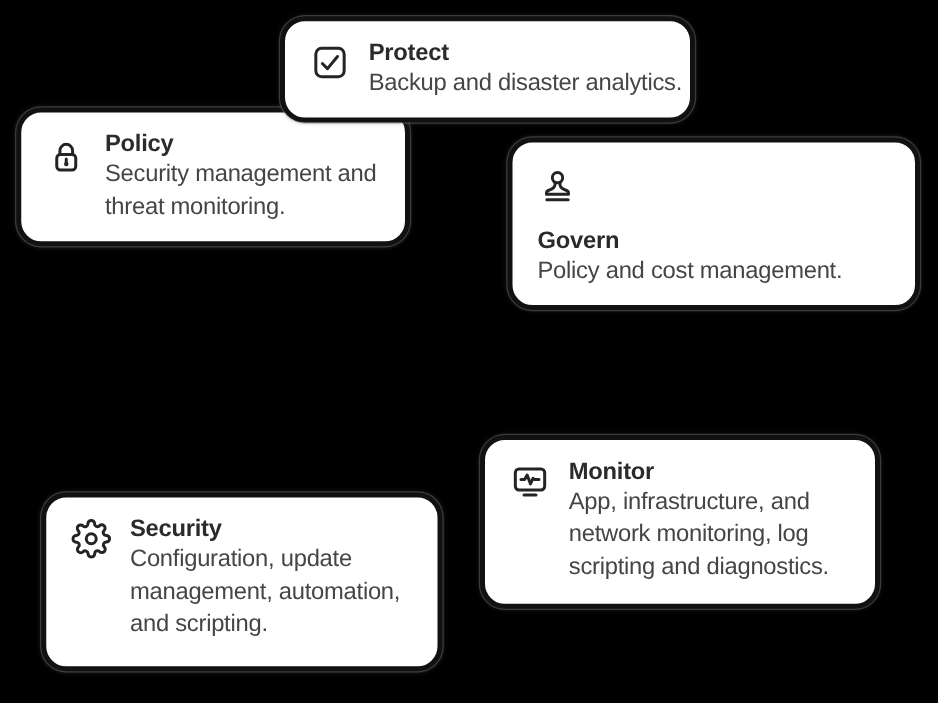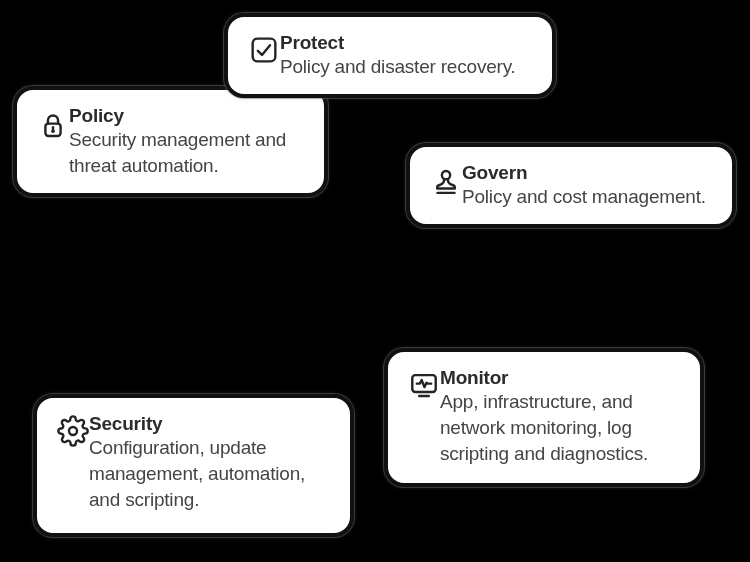--- a/index.html
+++ b/index.html
@@ -11,20 +11,21 @@
   }
   .card {
     position:absolute;
     box-sizing:border-box;
     background: var(--card-bg, #fff);
     border: 4px solid var(--card-border, #111);
     border-radius: 20px;
     box-shadow: 0 0 0 1px rgba(110,110,110,.45), 0 0 4px rgba(120,120,120,.35);
     display:flex;
     align-items:flex-start;
+    gap:15px;
     padding:14px 14px 14px 20px;
   }
   .card .icon {
     flex:0 0 auto;
     width:32px; height:32px;
     margin-top:3px;
     color: var(--icon-stroke, #242424);
   }
   .card .icon svg { width:32px; height:32px; display:block; }
   .card .icon svg * { stroke: currentColor; fill:none; stroke-width:1.8; stroke-linecap:round; stroke-linejoin:round; }
@@ -38,55 +39,55 @@
   .desc {
     font-size:19px; font-weight:400; line-height:1.36;
     color: var(--description-text, #454545);
     letter-spacing:-.2px;
   }
   .desc.nowrap { white-space:nowrap; }
 
   
   .card-protect   { left:224px; top:13px;  width:332px; min-height:84px;  z-index:3; }
   .card-secure    { left:13px;  top:86px;  width:315px; min-height:108px; z-index:2; }
-  .card-govern    { left:406px; top:143px; width:330px; min-height:80px;  z-index:2; }
+  .card-govern    { left:406px; top:110px; width:330px; min-height:80px;  z-index:2;flex-direction:column; }
   .card-monitor   { left:384px; top:348px; width:320px; min-height:139px; z-index:2; }
   .card-configure { left:33px;  top:394px; width:321px; min-height:143px; z-index:2; }
   .card-govern .icon, .card-secure .icon { margin-top:6px; }
 </style>
 </head>
 <body>
 
 <div class="canvas">
 
   <div class="card card-protect">
     <span class="icon">
       <svg viewBox="0 0 24 24" aria-hidden="true">
         <rect x="3.5" y="3.5" width="17" height="17" rx="3.5"></rect>
         <path d="M7.4 12.6l3.1 3.1 6-7.3" stroke-width="2"></path>
       </svg>
     </span>
     <span class="txt">
       <span class="title">Protect</span>
-      <span class="desc nowrap">Policy and disaster recovery.</span>
+      <span class="desc nowrap">Backup and disaster analytics.</span>
     </span>
   </div>
 
   <div class="card card-secure">
     <span class="icon">
       <svg viewBox="0 0 24 24" aria-hidden="true">
         <path d="M8.2 10.2V7.9a3.8 3.8 0 0 1 7.6 0v2.3"></path>
         <rect x="6.3" y="10.2" width="11.4" height="9.3" rx="2.2"></rect>
         <line x1="12" y1="12.9" x2="12" y2="14.6" stroke-width="1.6"></line>
         <circle class="filled" cx="12" cy="15.9" r="1.35"></circle>
       </svg>
     </span>
     <span class="txt">
       <span class="title">Policy</span>
-      <span class="desc">Security management and threat automation.</span>
+      <span class="desc">Security management and threat monitoring.</span>
     </span>
   </div>
 
   <div class="card card-govern">
     <span class="icon">
       <svg viewBox="0 0 24 24" aria-hidden="true">
         <circle cx="12" cy="6.1" r="3.1"></circle>
         <path d="M10.5 8.9c.4 2.3-.9 3.9-3.3 4.6-1.2.34-1.8.95-1.8 1.75v.85h13.2v-.85c0-.8-.6-1.41-1.8-1.75-2.4-.7-3.7-2.3-3.3-4.6"></path>
         <line x1="5.6" y1="19.4" x2="18.4" y2="19.4"></line>
       </svg>

